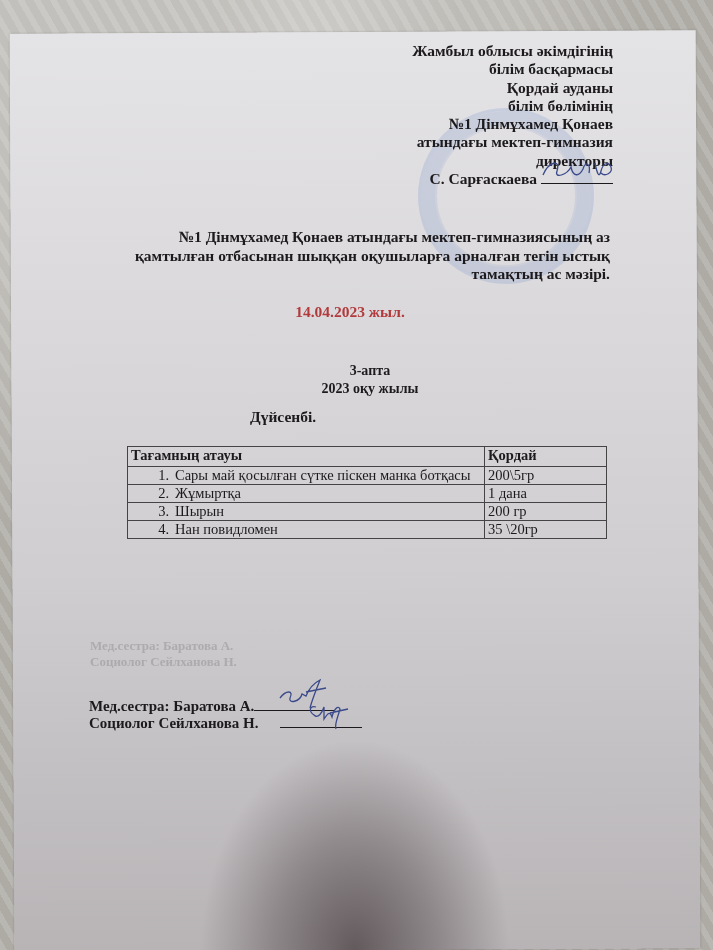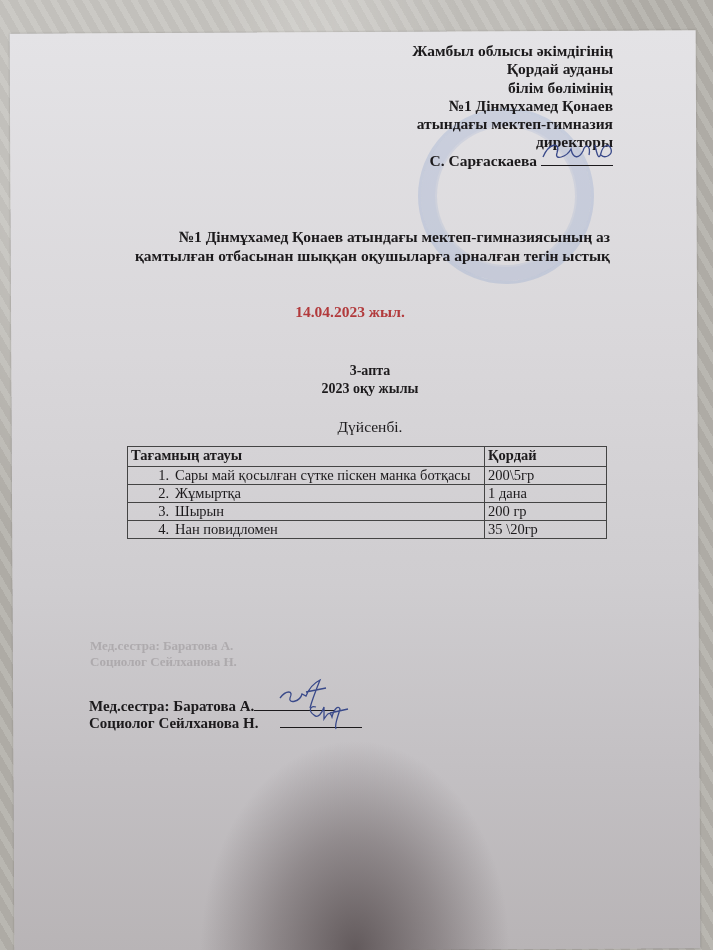--- a/index.html
+++ b/index.html
@@ -48,22 +48,22 @@
     }
     .date {
       position: absolute; left: 90px; top: 303px; width: 520px; text-align: center;
       font-weight: bold; font-size: 15.5px; color: #b23a3c;
     }
     .week-block {
       position: absolute; left: 250px; top: 362px; width: 240px; text-align: center;
       font-weight: bold; font-size: 14px; line-height: 18px;
     }
     .day {
-      position: absolute; left: 250px; top: 418px; width: 240px; text-align: center;
-      font-weight: normal; font-size: 15.5px;
+      position: absolute; left: 250px; top: 408px; width: 240px; text-align: left;
+      font-weight: bold; font-size: 15.5px;
     }
     table.menu {
       position: absolute; left: 127px; top: 446px; width: 480px;
       border-collapse: collapse; font-size: 14.5px; color: #1c1a1c;
     }
     table.menu th, table.menu td {
       border: 1px solid #444; padding: 0 3px; vertical-align: top; line-height: 17px;
     }
     table.menu th { font-weight: bold; text-align: left; height: 19px; }
     .col-name { width: 350px; }
@@ -81,38 +81,40 @@
   </style>
 </head>
 <body>
 
 <div class="wall"></div>
 <div class="paper"></div>
 <div class="stamp"></div>
 
 <div class="header-block ink">
   <div>Жамбыл облысы әкімдігінің</div>
+  <div>білім басқармасы</div>
   <div>Қордай ауданы</div>
   <div>білім бөлімінің</div>
   <div>№1 Дінмұхамед Қонаев</div>
   <div>атындағы мектеп-гимназия</div>
   <div>директоры</div>
   <div>
     <span>С. Сарғаскаева</span>
     <span class="sign-line">
       <svg width="76" height="26" style="position:absolute;left:-2px;top:-14px" viewBox="0 0 76 26">
         <path d="M4 18 C10 4, 22 2, 18 14 C15 22, 28 18, 32 10 C34 20, 40 20, 44 12 C46 4, 52 6, 50 16 M56 6 C58 16, 60 22, 62 14 C64 6, 70 4, 72 10 C74 16, 66 20, 62 16" fill="none" stroke="#3a4a8a" stroke-width="1.3"></path>
       </svg>
     </span>
   </div>
 </div>
 
 <div class="title-block ink">
   <div>№1 Дінмұхамед Қонаев атындағы мектеп-гимназиясының аз</div>
   <div>қамтылған отбасынан шыққан оқушыларға арналған тегін ыстық</div>
+  <div>тамақтың ас мәзірі.</div>
 </div>
 
 <div class="date">14.04.2023 жыл.</div>
 
 <div class="week-block ink">
   <div>3-апта</div>
   <div>2023 оқу жылы</div>
 </div>
 
 <div class="day ink">Дүйсенбі.</div>

